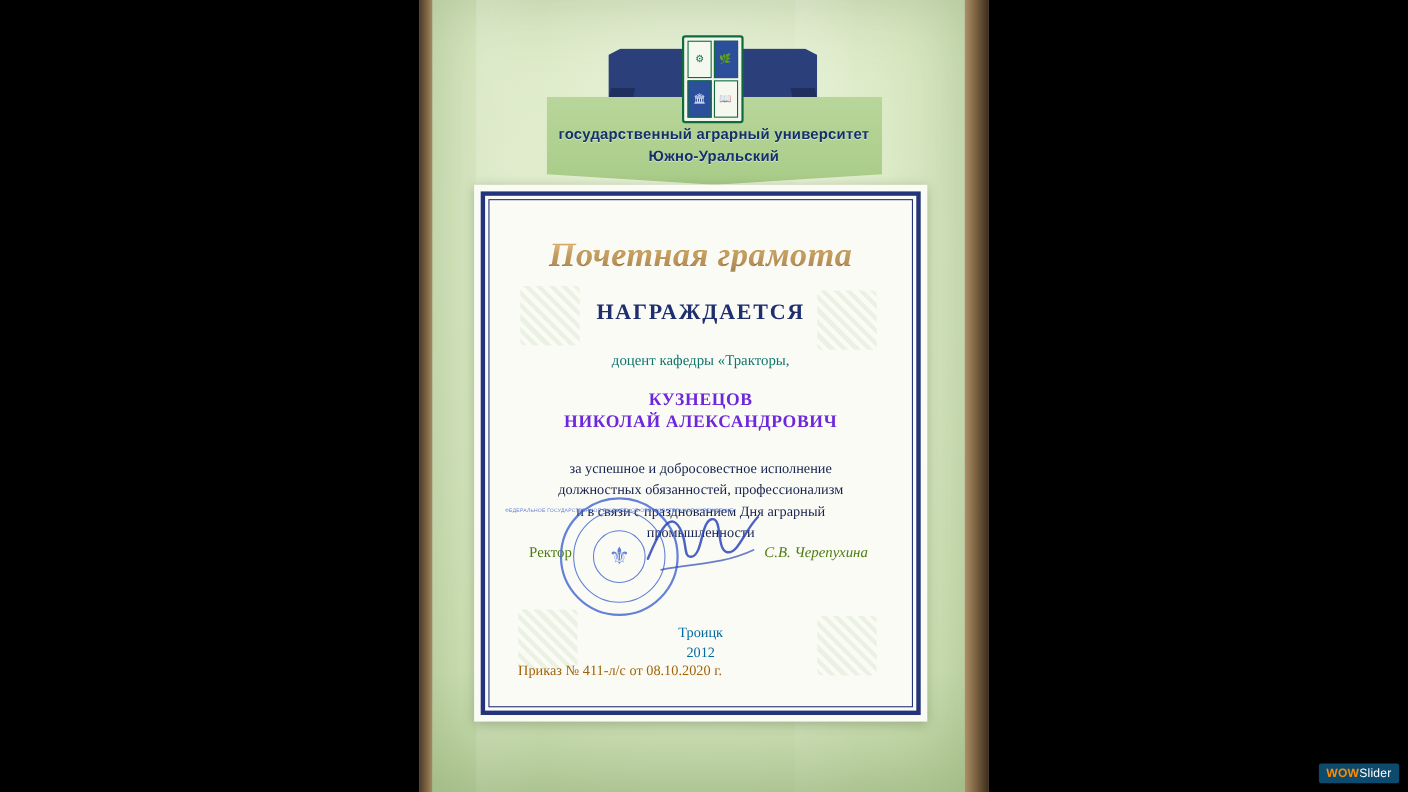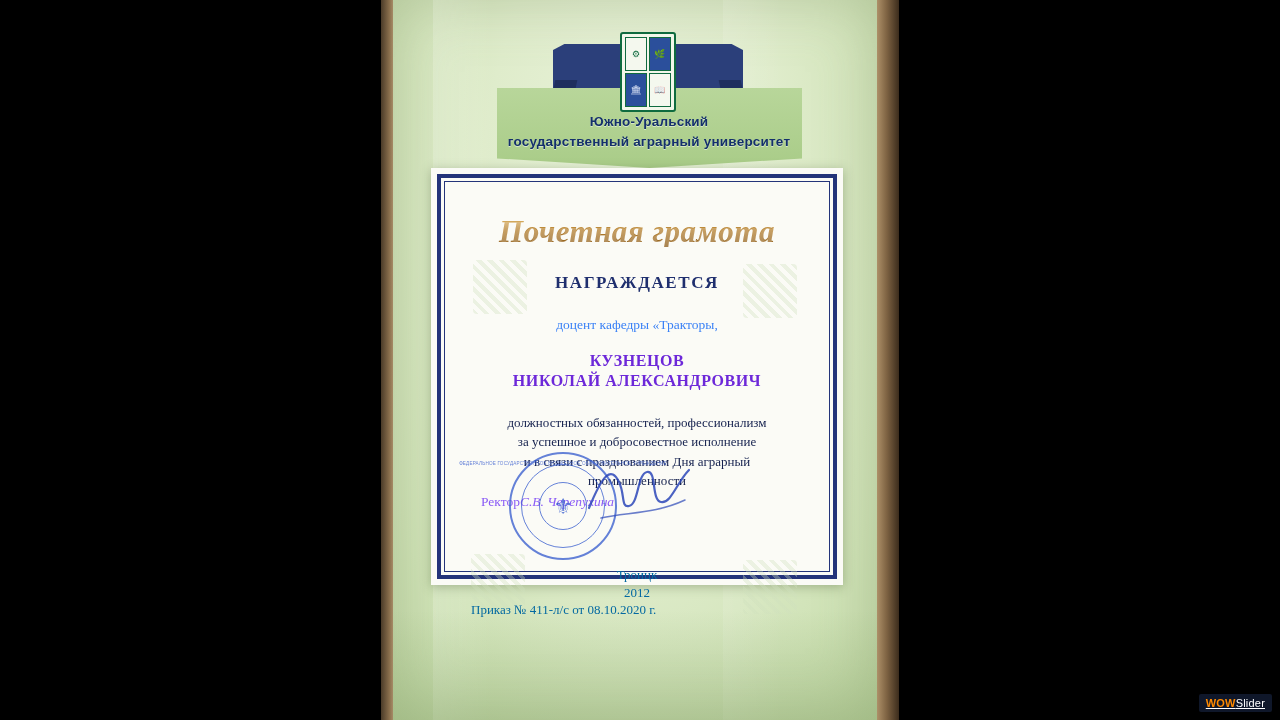--- a/index.html
+++ b/index.html
@@ -164,21 +164,21 @@
     font-family: "DejaVu Sans", sans-serif;
   }
   .crest .q.blue i { color: #eef3ff; }
 
   
   #cert {
     position: absolute;
     left: 38px;
     top: 168px;
     width: 412px;
-    height: 417px;
+    height: 488px;
     background: #fbfbf6;
     box-shadow: 0 2px 10px rgba(70,90,50,0.35);
   }
   
   #cert .border-outer {
     position: absolute;
     left: 6px; top: 6px; right: 6px; bottom: 6px;
     border: 4px solid #24347a;
     box-sizing: border-box;
   }
@@ -216,29 +216,29 @@
     -webkit-background-clip: text;
     background-clip: text;
     -webkit-text-fill-color: transparent;
     text-shadow: 0 1px 0 rgba(255,255,255,0.25);
     letter-spacing: 0.5px;
   }
   .subtitle {
     margin-top: 26px;
     font-family: "Liberation Serif", serif;
     font-weight: bold;
-    font-size: 17px;
+    font-size: 20px;
     letter-spacing: 1.6px;
     color: #1f2f6e;
   }
   .position {
     margin-top: 22px;
     font-size: 13.5px;
     line-height: 1.45;
-    color: #3b82f6;
+    color: #0f766e;
   }
   .name {
     margin-top: 16px;
     font-family: "Liberation Serif", serif;
     font-weight: bold;
     font-size: 16px;
     line-height: 1.25;
     letter-spacing: 0.6px;
     color: #6d28d9;
   }
@@ -251,22 +251,23 @@
   }
 
   
   .sign-row {
     position: absolute;
     left: 10px;
     right: 10px;
     top: 300px;
     display: flex;
     align-items: flex-end;
+    justify-content: space-between;
     font-size: 13.5px;
-    color: #8b5cf6;
+    color: #4d7c0f;
   }
   .sign-left { padding-left: 14px; }
   .sign-right { padding-right: 18px; font-style: italic; }
 
   
   .stamp {
     position: absolute;
     left: 52px;
     top: 258px;
     width: 108px;
@@ -327,36 +328,35 @@
     font-size: 13px;
     color: #0369a1;
     line-height: 1.35;
     font-family: Liberation Serif, serif;
   }
   .order {
     position: absolute;
     left: 14px;
     top: 408px;
     font-size: 13px;
-    color: #0369a1;
+    color: #a16207;
   }
 
   
   #wow {
     position: absolute;
     right: 8px;
     bottom: 8px;
-    background: #0f172a;
+    background: #0c4a6e;
     color: #ffffff;
     font-family: "Liberation Sans", sans-serif;
     font-size: 11px;
     padding: 3px 7px;
     border-radius: 2px;
     letter-spacing: 0.2px;
-    text-decoration: underline;
   }
   #wow .wow-accent { color: #ff8a00; font-weight: bold; }
 </style>
 </head>
 <body>
 
 <div id="stage">
 
   <div id="photo">
     <div class="edge-left"></div>
@@ -383,22 +383,22 @@
             </div>
           <div class="q blue">
               <i>🏛</i>
             </div>
           <div class="q white">
               <i>📖</i>
             </div>
         </div>
 
         <div class="banner-text">
+          <div>государственный аграрный университет</div>
           <div>Южно-Уральский</div>
-          <div>государственный аграрный университет</div>
         </div>
       </div>
 
       <div id="cert">
         <div class="border-outer"></div>
         <div class="border-inner"></div>
 
         <div class="wm" style="left:42px;  top:92px;"></div>
         <div class="wm" style="left:312px; top:96px;"></div>
         <div class="wm" style="left:40px;  top:386px;"></div>
@@ -411,22 +411,22 @@
           <div class="position">
             <div>доцент кафедры «Тракторы,</div>
           </div>
 
           <div class="name">
             <div>КУЗНЕЦОВ</div>
             <div>НИКОЛАЙ АЛЕКСАНДРОВИЧ</div>
           </div>
 
           <div class="reason">
+            <div>за успешное и добросовестное исполнение</div>
             <div>должностных обязанностей, профессионализм</div>
-            <div>за успешное и добросовестное исполнение</div>
             <div>и в связи с празднованием Дня аграрный</div>
             <div>промышленности</div>
           </div>
 
           <div class="sign-row">
             <div class="sign-left">Ректор</div>
             <div class="sign-right">С.В. Черепухина</div>
           </div>
 
           <div class="stamp">

